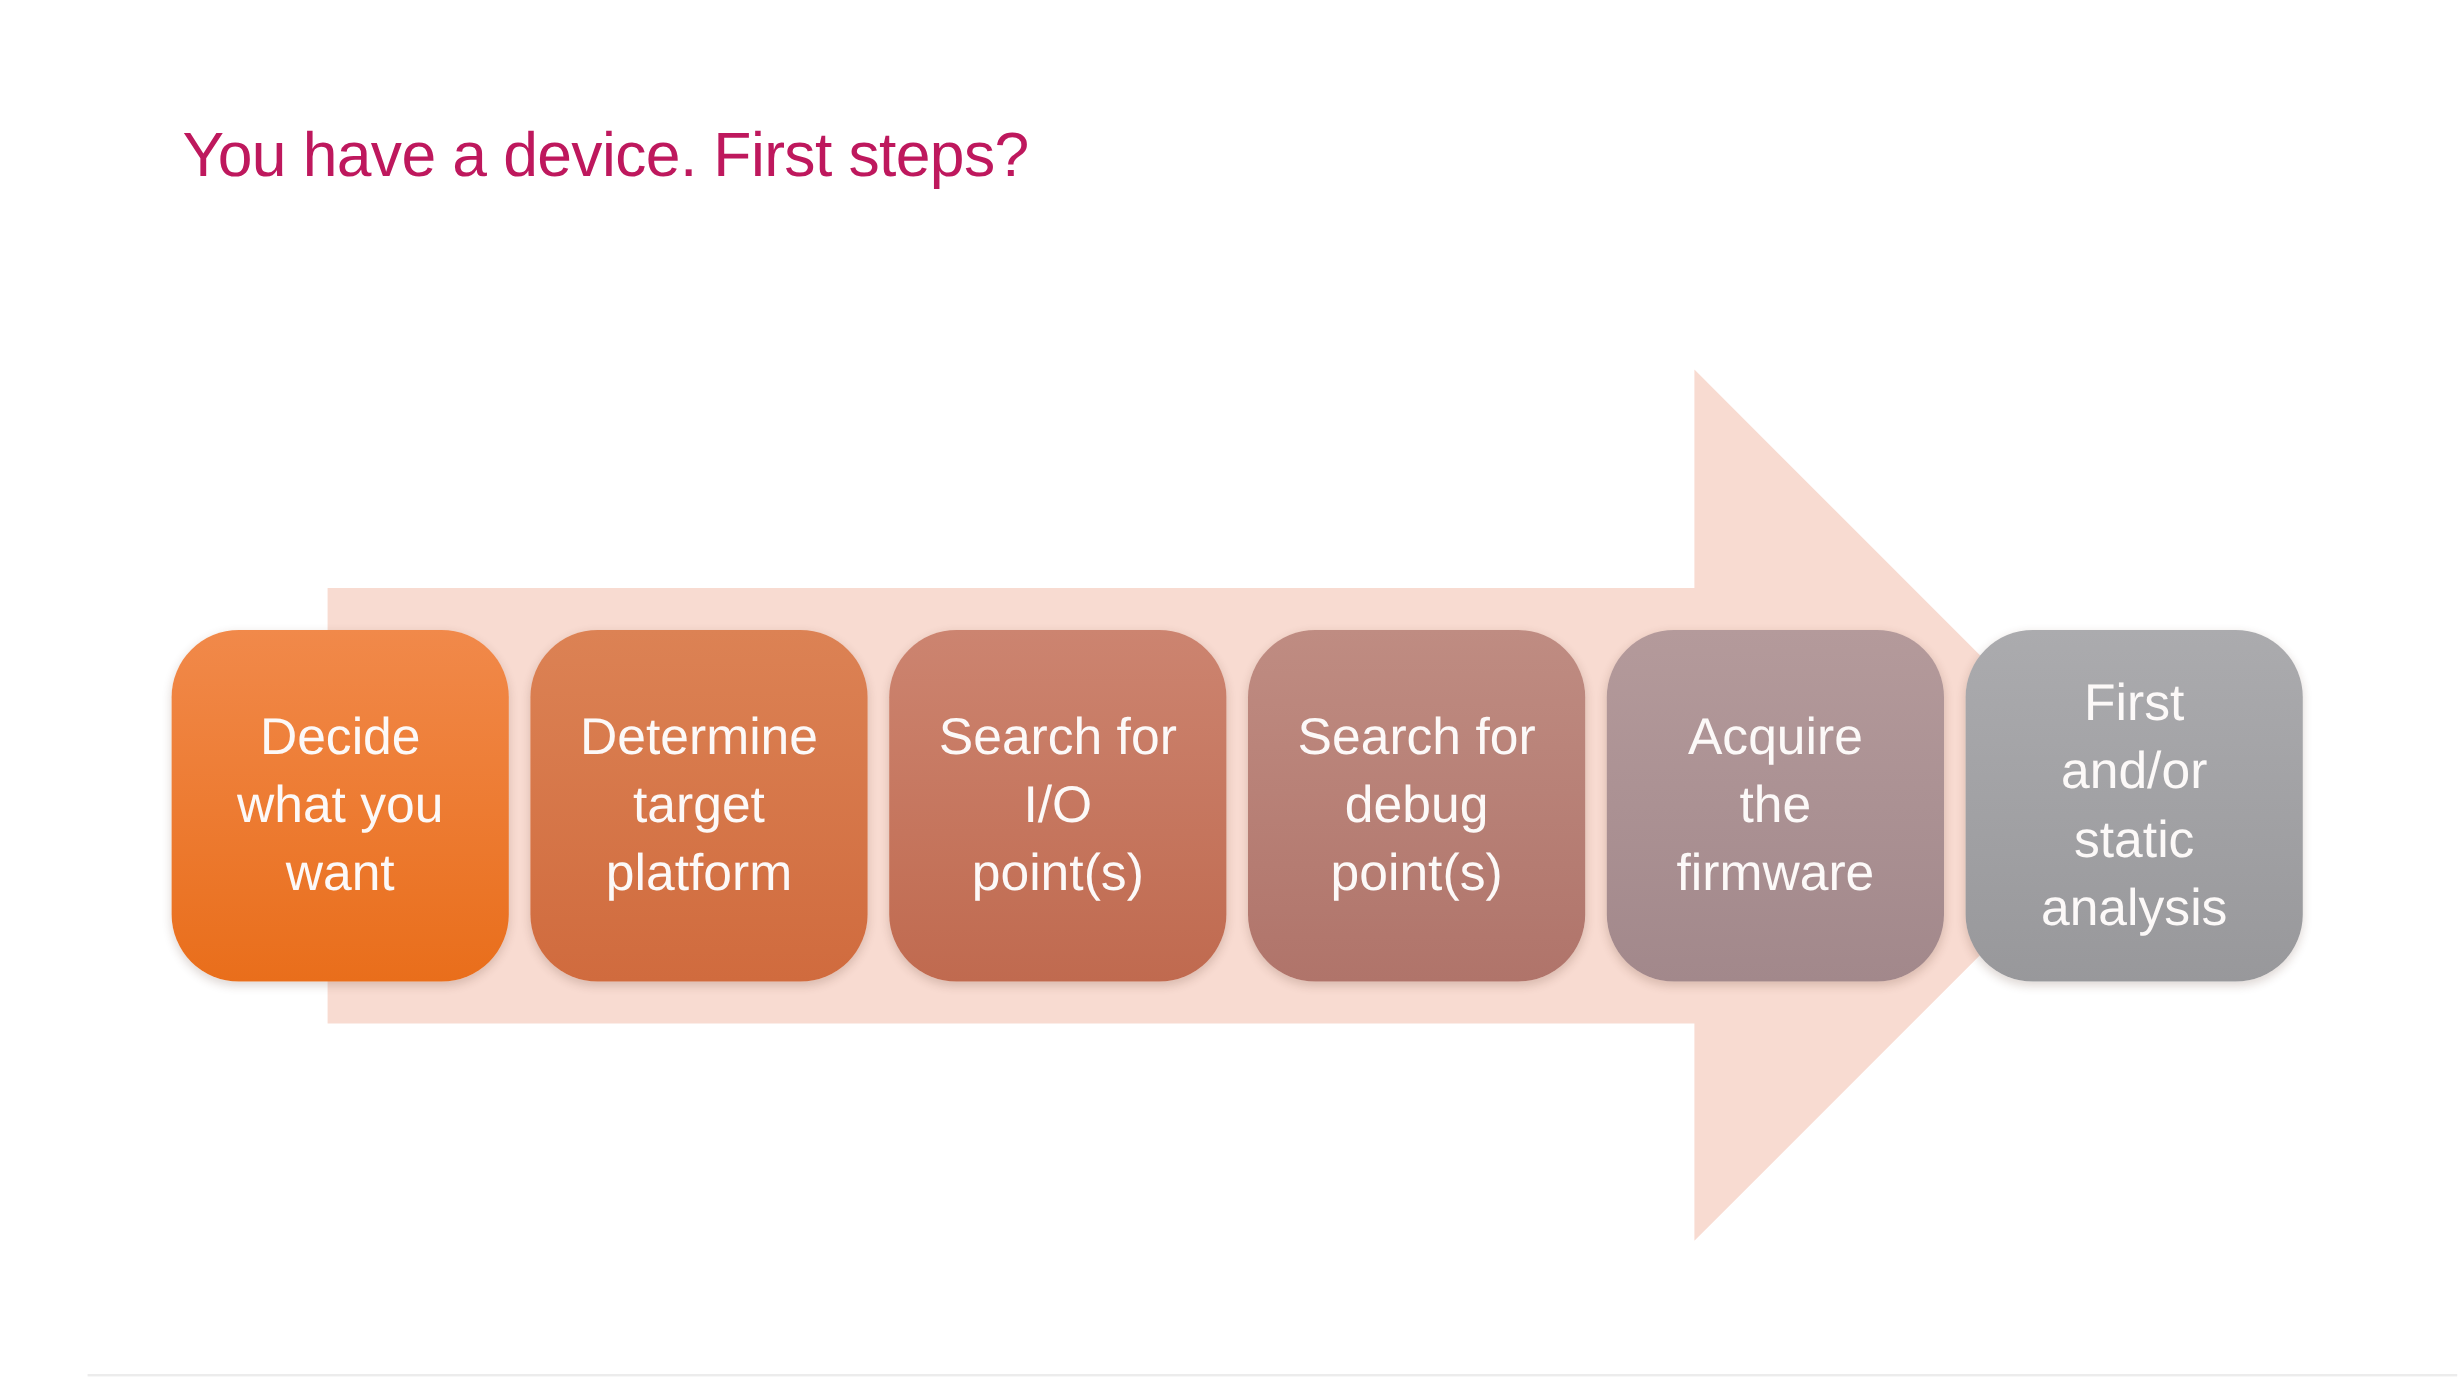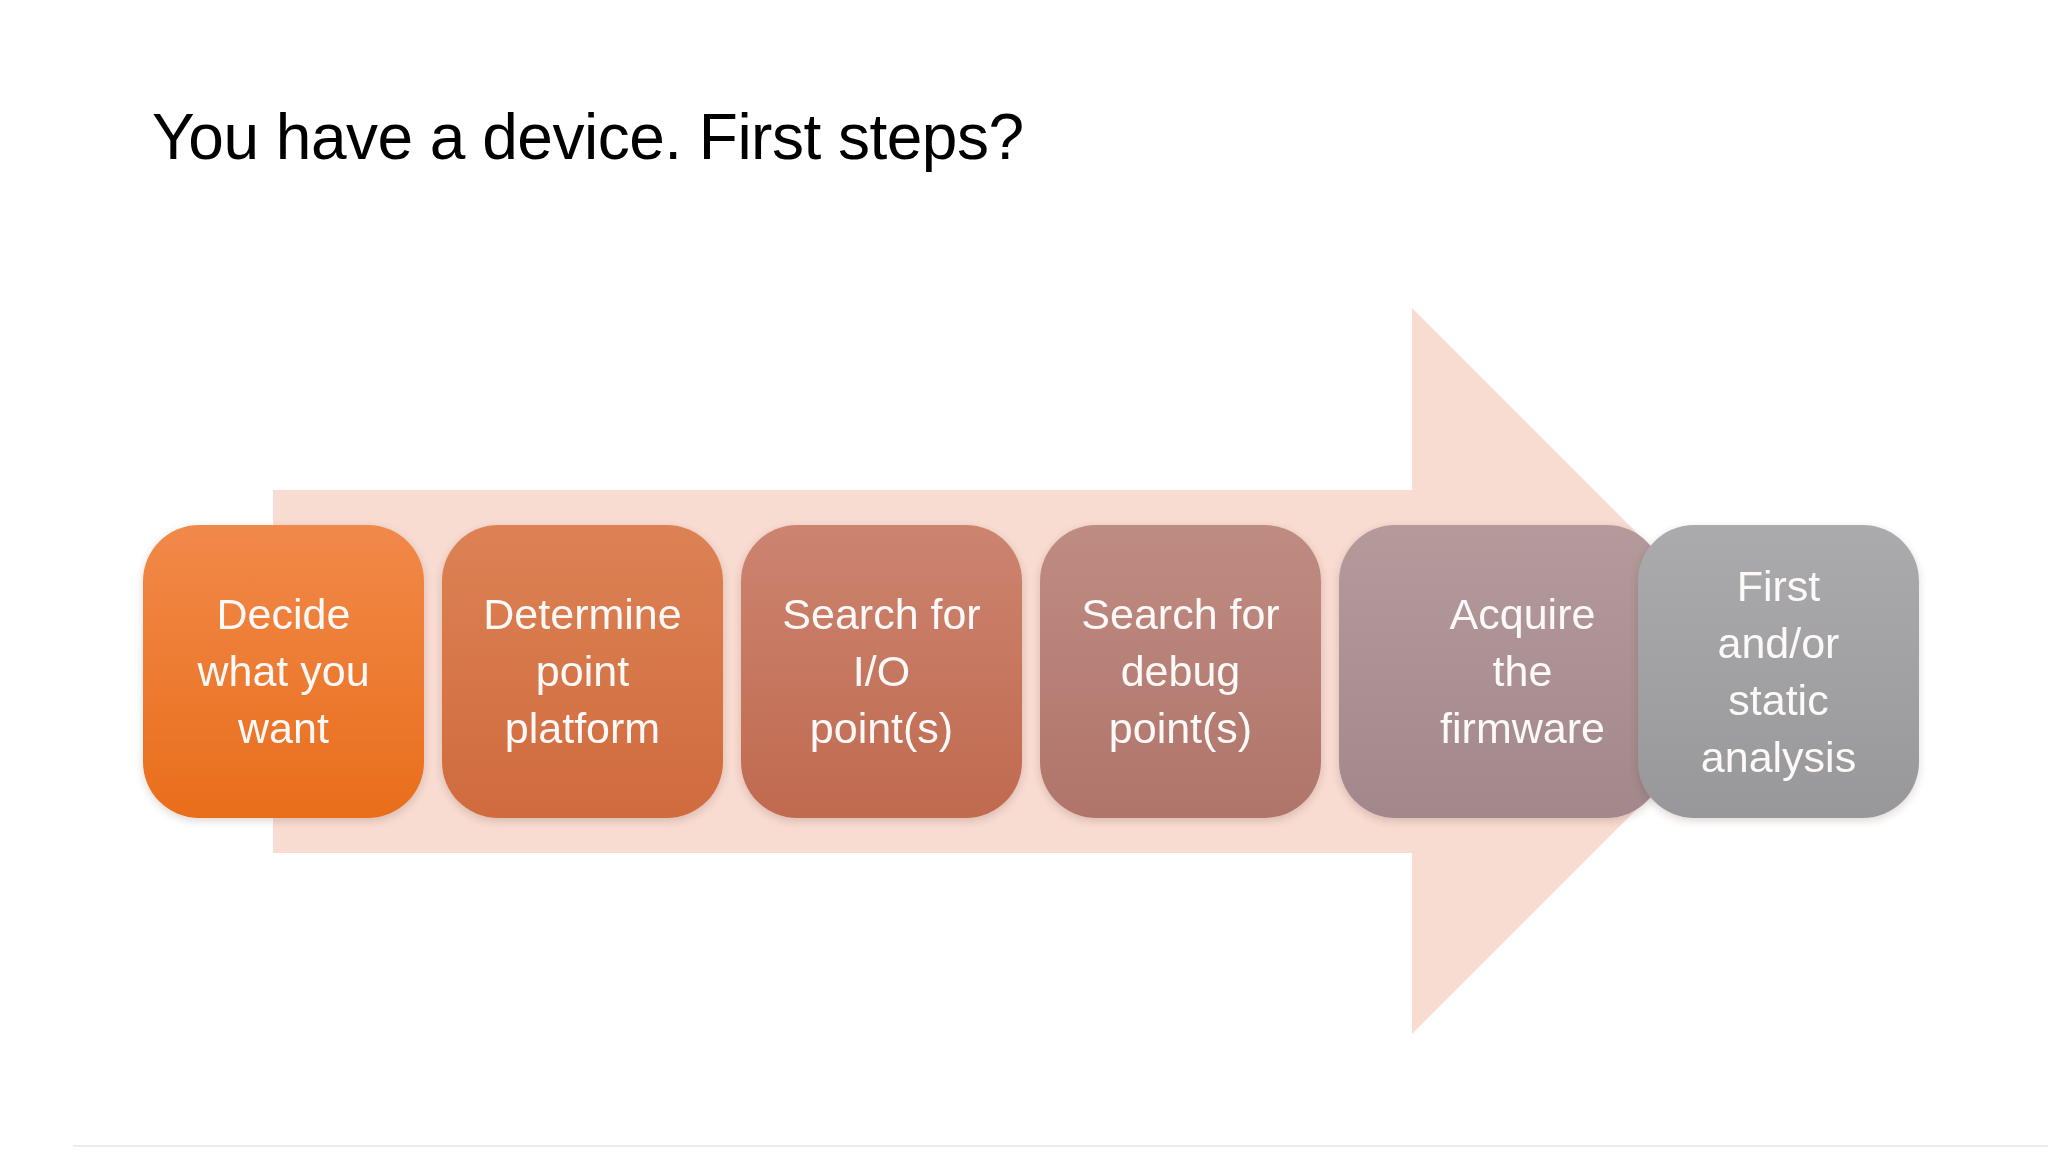--- a/index.html
+++ b/index.html
@@ -13,24 +13,24 @@
     height: 1152px;
     background: #ffffff;
     overflow: hidden;
     font-family: "Liberation Sans", "DejaVu Sans", sans-serif;
   }
   .slide-title {
     position: absolute;
     left: 152px;
     top: 100px;
     margin: 0;
-    font-size: 64px;
+    font-size: 52px;
     font-weight: 300;
     letter-spacing: -0.5px;
-    color: #000000;
+    color: #be185d;
     white-space: nowrap;
   }
   .process-arrow-svg {
     position: absolute;
     left: 0;
     top: 0;
     width: 2048px;
     height: 1152px;
   }
   .steps-layer {
@@ -88,34 +88,34 @@
   </svg>
 
   <div class="steps-layer">
     <div class="step-box" style="background: linear-gradient(rgb(241, 137, 74), rgb(233, 110, 27));">
       <div class="step-label">Decide
 what you
 want</div>
     </div>
     <div class="step-box" style="background: linear-gradient(rgb(220, 130, 84), rgb(208, 107, 62));">
       <div class="step-label">Determine
-point
+target
 platform</div>
     </div>
     <div class="step-box" style="background: linear-gradient(rgb(204, 132, 112), rgb(192, 106, 79));">
       <div class="step-label">Search for
 I/O
 point(s)</div>
     </div>
     <div class="step-box" style="background: linear-gradient(rgb(191, 140, 130), rgb(176, 116, 106));">
       <div class="step-label">Search for
 debug
 point(s)</div>
     </div>
-    <div class="step-box" style="background: linear-gradient(rgb(180, 154, 155), rgb(162, 136, 139)); padding-left: 43px;">
+    <div class="step-box" style="background: linear-gradient(rgb(180, 154, 155), rgb(162, 136, 139));">
       <div class="step-label">Acquire
 the
 firmware</div>
     </div>
     <div class="step-box" style="background: linear-gradient(rgb(171, 171, 174), rgb(152, 152, 155));">
       <div class="step-label">First
 and/or
 static
 analysis</div>
     </div>

